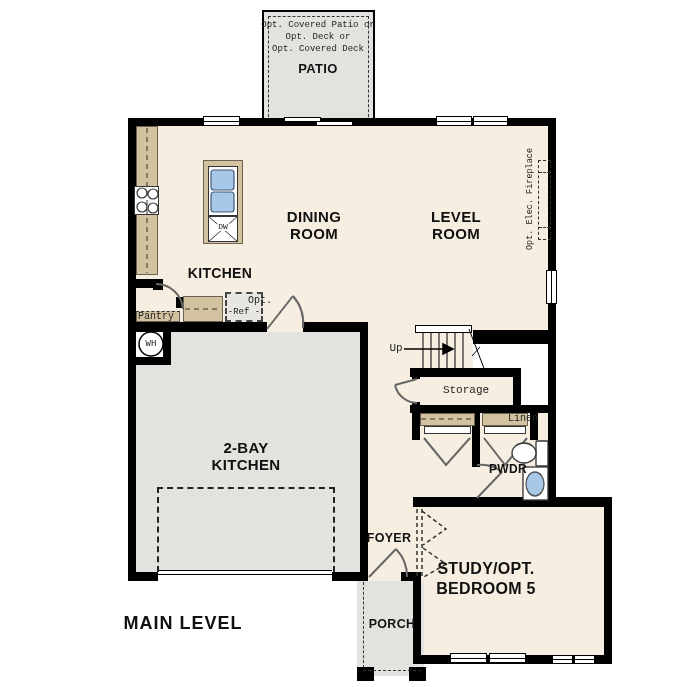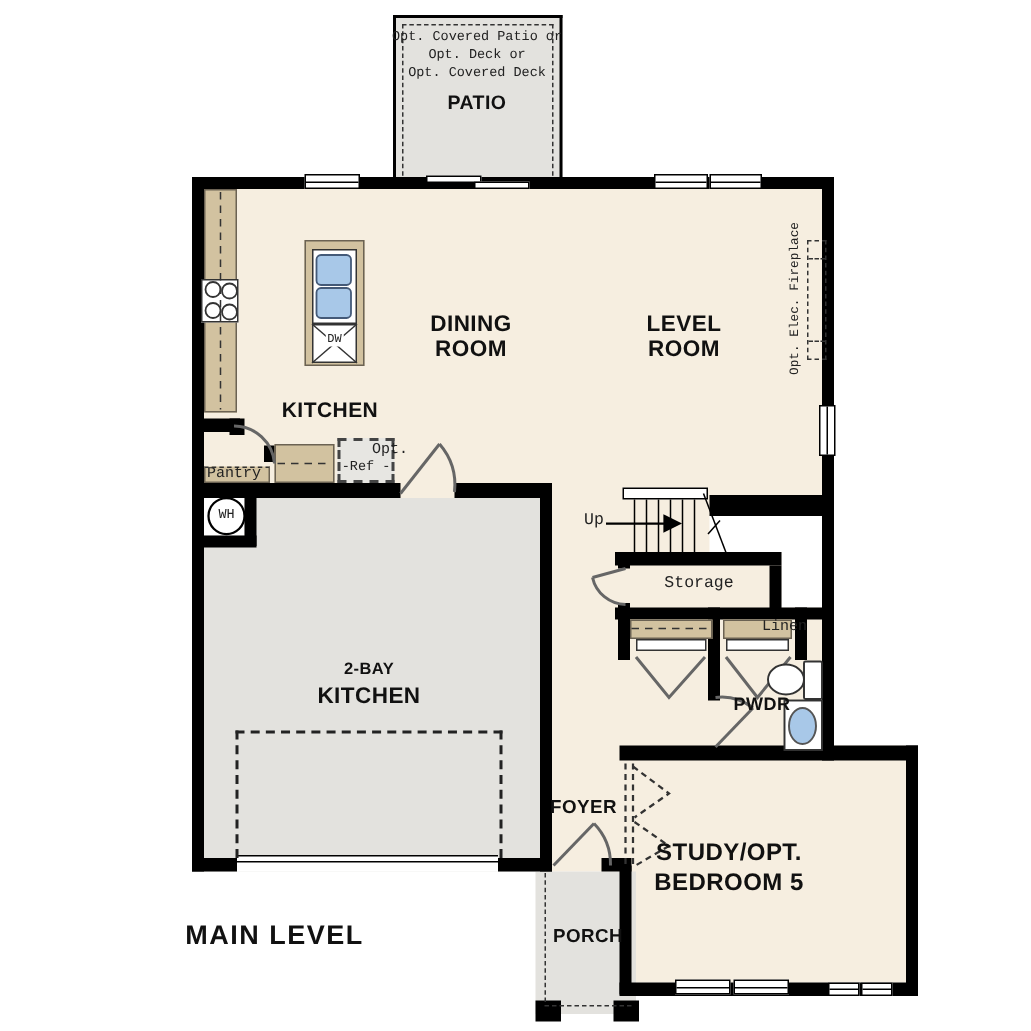--- a/index.html
+++ b/index.html
@@ -199,21 +199,21 @@
   <div class="lbl" style="left:314px;top:216px;font-size:15px;">DINING</div>
   <div class="lbl" style="left:314px;top:233px;font-size:15px;">ROOM</div>
   <div class="lbl" style="left:456px;top:216px;font-size:15px;">LEVEL</div>
   <div class="lbl" style="left:456px;top:233px;font-size:15px;">ROOM</div>
   <div class="lbl" style="left:220px;top:273px;font-size:14px;">KITCHEN</div>
   <div class="lbl sm" style="left:156px;top:317px;font-size:10px;">Pantry</div>
   <div class="lbl sm" style="left:260px;top:301px;font-size:10px;">Opt.</div>
   <div class="lbl sm" style="left:244px;top:312px;font-size:9px;">-Ref -</div>
   <div class="lbl sm" style="left:151px;top:344px;font-size:9px;">WH</div>
   <div class="lbl sm" style="left:223px;top:227px;font-size:8px;background:#fff;padding:0 1px;">DW</div>
-  <div class="lbl" style="left:246px;top:447px;font-size:11px;">2-BAY</div>
+  <div class="lbl" style="left:246px;top:447px;font-size:15px;">2-BAY</div>
   <div class="lbl" style="left:246px;top:464px;font-size:15px;">KITCHEN</div>
   <div class="lbl sm" style="left:396px;top:348px;font-size:11px;">Up</div>
   <div class="lbl sm" style="left:466px;top:390px;font-size:11px;">Storage</div>
   <div class="lbl sm" style="left:523px;top:419px;font-size:10px;">Linen</div>
   <div class="lbl" style="left:508px;top:469px;font-size:12px;">PWDR</div>
   <div class="lbl" style="left:389px;top:538px;font-size:12.5px;">FOYER</div>
   <div class="lbl" style="left:392px;top:624px;font-size:12.5px;">PORCH</div>
   <div class="lbl" style="left:486px;top:569px;font-size:16px;">STUDY/OPT.</div>
   <div class="lbl" style="left:486px;top:589px;font-size:16px;">BEDROOM 5</div>
   <div class="lbl sm vtext" style="left:530px;top:199px;font-size:8.5px;">Opt. Elec. Fireplace</div>

